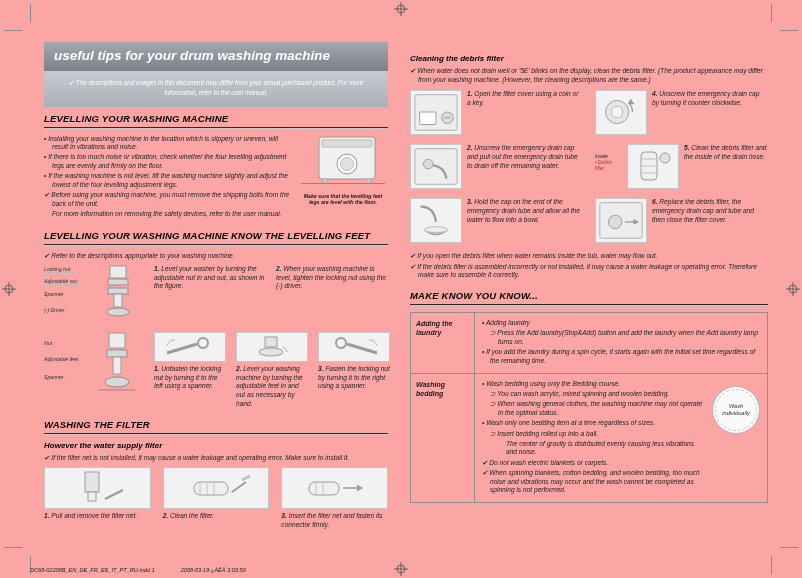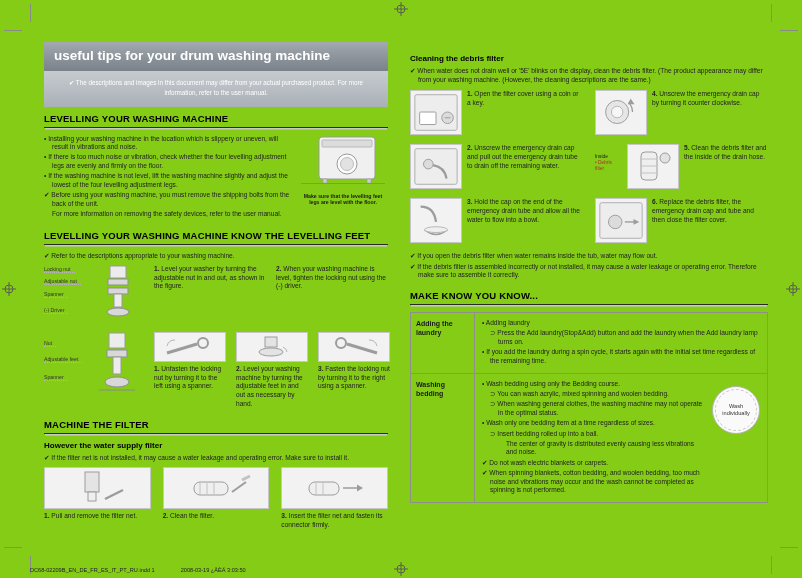--- a/index.html
+++ b/index.html
@@ -1,18 +1,18 @@
 <!DOCTYPE html>
 <html><head>
 <meta charset="utf-8">
 <style>
   * { box-sizing: border-box; margin: 0; padding: 0; }
   html,body { background:#e9e9e9; }
-  .page { position:relative; width:802px; height:578px; background:#84cc16;
-          font-family:"Liberation Sans", sans-serif; color:#1a1a1a; overflow:hidden; margin:0 auto; }
+  .page { position:relative; width:802px; height:578px; background:#fca5a5;
+          font-family:"Liberation Sans", sans-serif; color:#1a1a1a; overflow:hidden; margin:0 auto;font-style:italic; }
 
   
   .crop { position:absolute; background:#8a8a8a; }
   .reg  { position:absolute; width:14px; height:14px; }
 
   .col { position:absolute; top:42px; }
   .col-left  { left:44px;  width:344px; }
   .col-right { left:410px; width:358px; }
 
   .h2 { font-size:9.5px; font-weight:bold; letter-spacing:.2px; color:#000;
@@ -210,21 +210,21 @@
           <svg width="70" height="26" viewBox="0 0 70 26">
               <path d="M58 19 L28 10" stroke="#9c9c9c" stroke-width="3" fill="none"></path>
               <circle cx="22" cy="9" r="5" fill="none" stroke="#9c9c9c" stroke-width="2"></circle>
               <path d="M50 6 a8 8 0 0 1 8 6" fill="none" stroke="#b5b5b5" stroke-width="1"></path>
             </svg>
         </div>
         <div class="step"><b>3.</b> <span>Fasten the locking nut by turning it to the right using a spanner.</span></div>
       </div>
     </div>
 
-    <div class="h2">MACHINE THE FILTER</div>
+    <div class="h2">WASHING THE FILTER</div>
     <div class="h3">However the water supply filter</div>
     <div class="li">✔ If the filter net is not installed, it may cause a water leakage and operating error. Make sure to install it.</div>
 
     <div class="filter-row">
       <div class="filter-col">
         <div class="ill">
           <svg width="92" height="40" viewBox="0 0 92 40">
               <rect x="34" y="4" width="14" height="20" fill="#e4e4e4" stroke="#9c9c9c"></rect>
               <rect x="37" y="24" width="8" height="9" fill="#efefef" stroke="#9c9c9c"></rect>
               <path d="M54 31 l18 -9" stroke="#9c9c9c" stroke-width="2.5" fill="none"></path>

